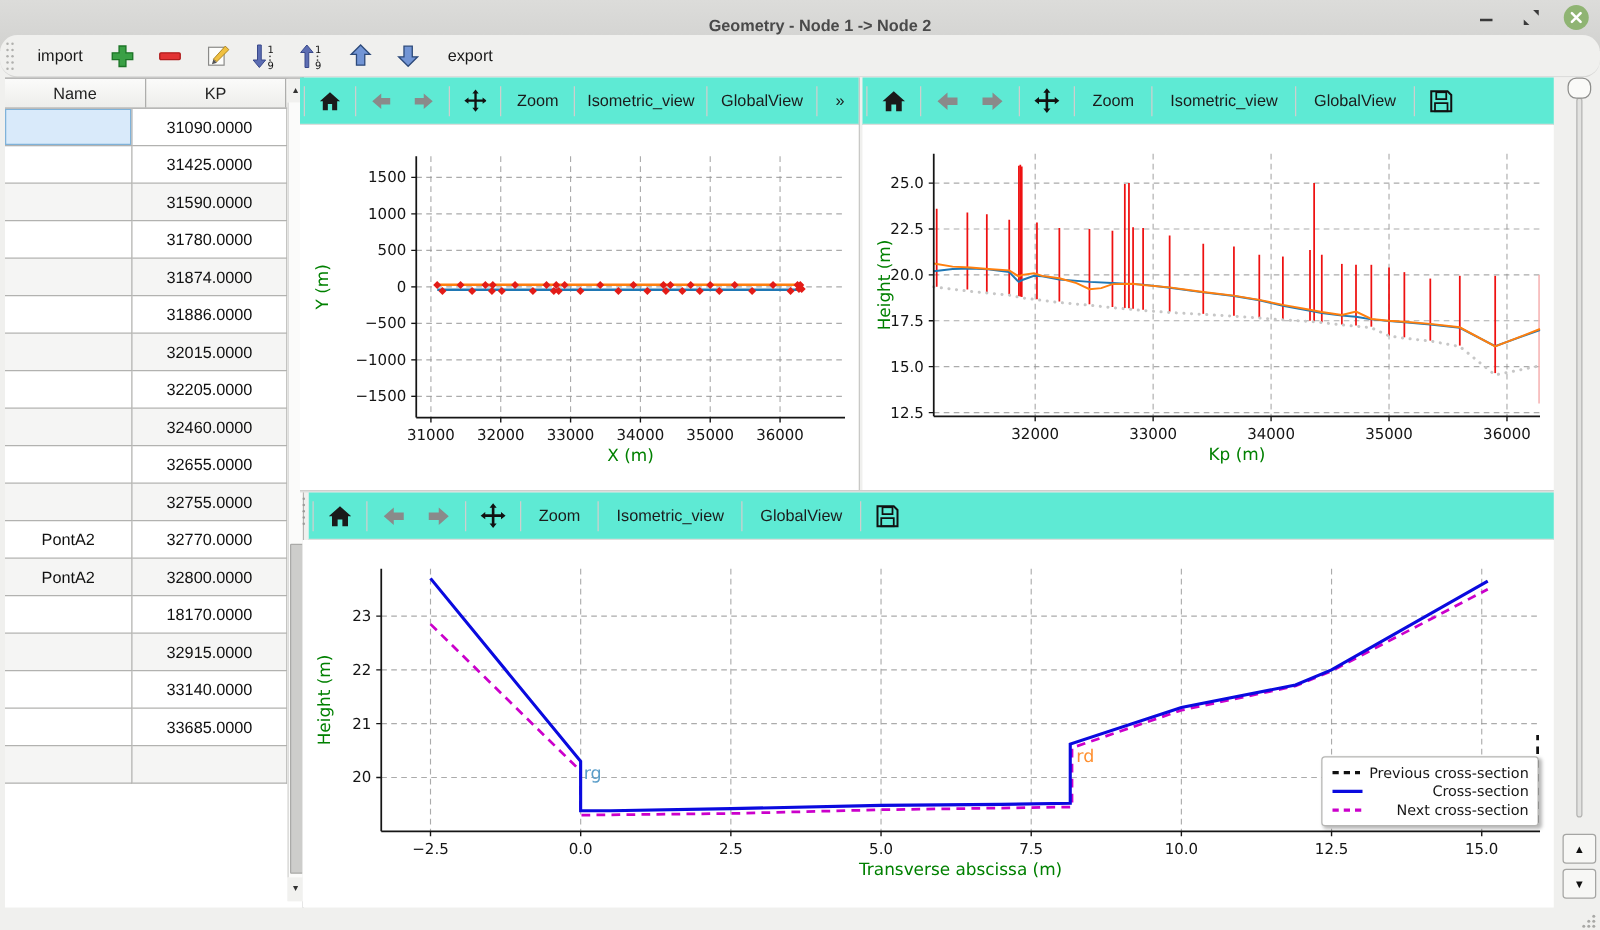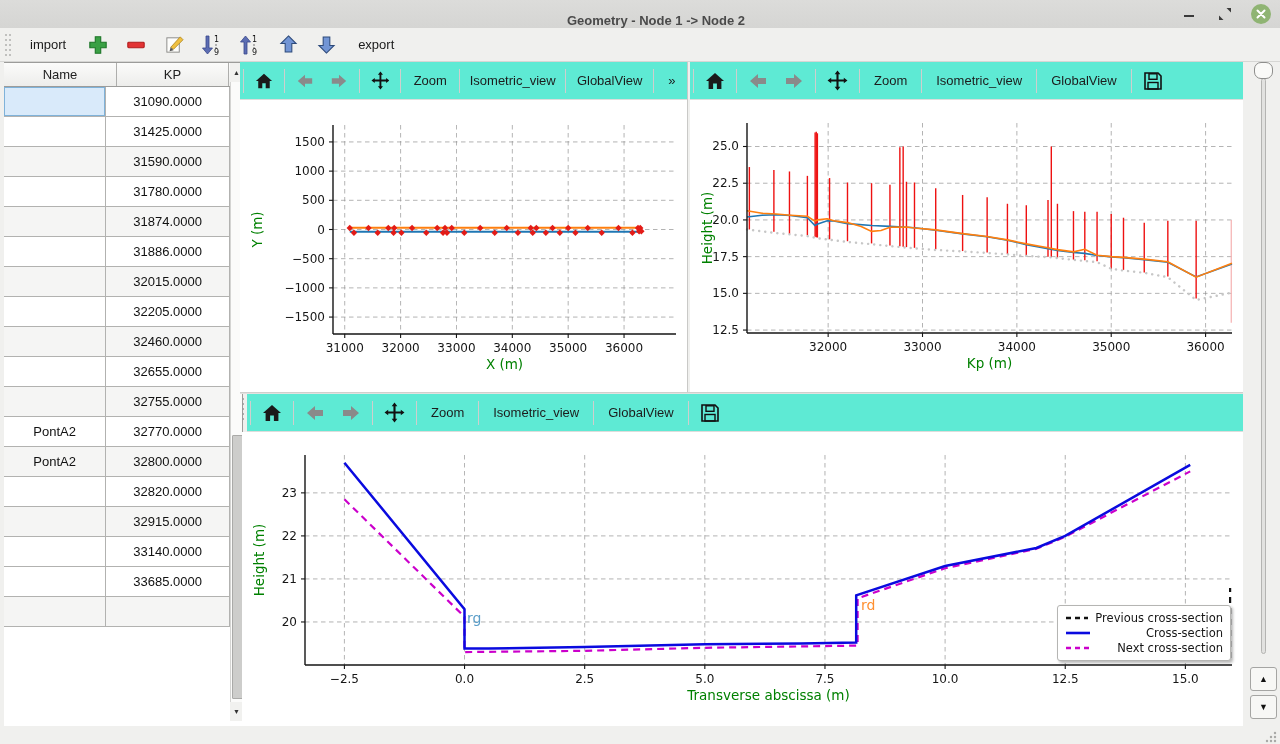--- a/index.html
+++ b/index.html
@@ -12,21 +12,21 @@
     background:linear-gradient(#dcdcda,#d2d2d0); border-bottom:1px solid #bdbdbb;
     display:flex; align-items:center; justify-content:center;padding-left:32px; }
   #titlebar .title { font-size:13px; font-weight:bold; color:#4a4a4a; }
   #win-controls { position:absolute; right:8px; top:0; height:27px; display:flex; align-items:center; gap:14px; }
   .win-btn { width:22px; height:22px; display:flex; align-items:center; justify-content:center; cursor:default; }
   .close-circle { width:20px; height:20px; border-radius:50%; background:#8fb473;
     display:flex; align-items:center; justify-content:center; }
 
   
   #app-toolbar { position:absolute; left:0; top:28px; width:1280px; height:34px;
-    background:#f0f0ee; border-bottom:1px solid #d6d6d4; display:flex; align-items:center; gap:10px; padding-left:4px; }
+    background:#f0f0ee; border-bottom:1px solid #d6d6d4; display:flex; align-items:center; gap:10px; padding-left:4px;border-radius:14px; }
   #app-toolbar .tool-text { background:none; border:none; font-size:13px; color:#1a1a1a;
     padding:4px 8px; font-family:inherit; }
   .icon-btn { background:none; border:none; width:28px; height:28px;
     display:flex; align-items:center; justify-content:center; }
 
   
   #table-panel { position:absolute; left:4px; top:62px; width:239px; height:664px;
     background:#fff; border-top:1px solid #9c9c9a; border-right:1px solid #9c9c9a; overflow:hidden; }
   #table-header { display:flex; height:24px; border-bottom:1px solid #9c9c9a;
     background:linear-gradient(#fbfbfa,#ededeb); }
@@ -238,21 +238,21 @@
         <div class="trow">
           <div class="tcell name">PontA2</div>
           <div class="tcell kp">32770.0000</div>
         </div>
         <div class="trow alt">
           <div class="tcell name">PontA2</div>
           <div class="tcell kp">32800.0000</div>
         </div>
         <div class="trow">
           <div class="tcell name"></div>
-          <div class="tcell kp">32820.0000</div>
+          <div class="tcell kp">18170.0000</div>
         </div>
         <div class="trow alt">
           <div class="tcell name"></div>
           <div class="tcell kp">32915.0000</div>
         </div>
         <div class="trow">
           <div class="tcell name"></div>
           <div class="tcell kp">33140.0000</div>
         </div>
         <div class="trow">

